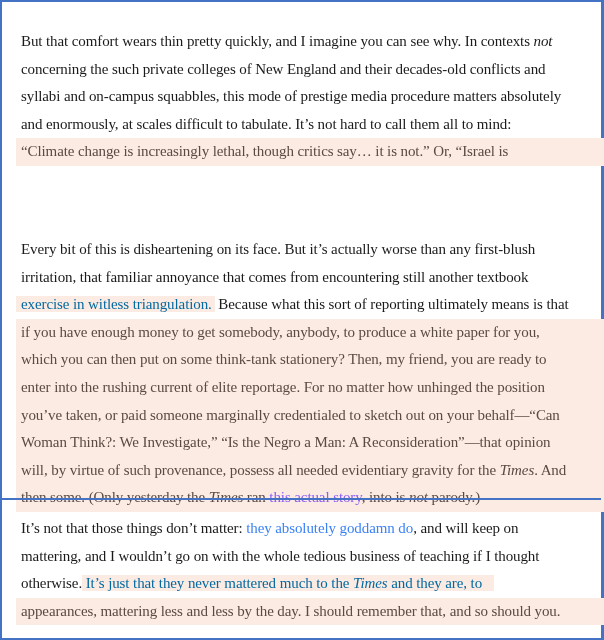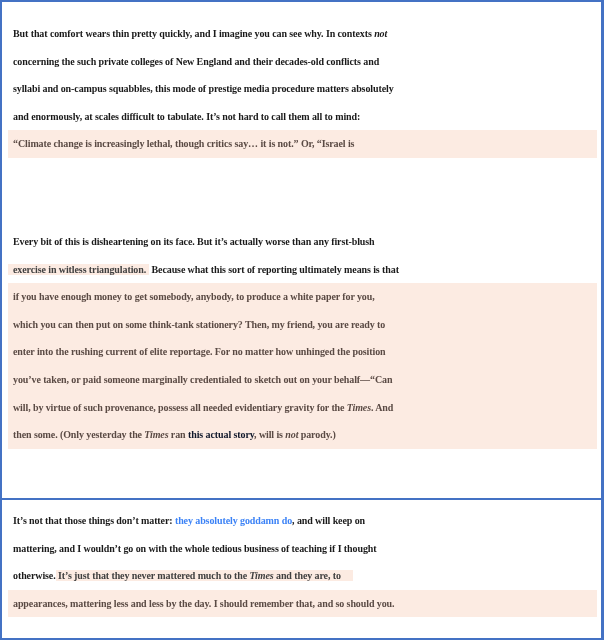--- a/index.html
+++ b/index.html
@@ -12,59 +12,60 @@
     }
     .box {
       position: absolute; left: 0; right: 0;
       box-sizing: border-box;
     }
     .box-top { top: 0; height: 496px; }
     .box-bottom { top: 496px; height: 144px; border-top: 2px solid #4472c4; }
     .para {
       position: absolute; left: 11px; width: 584px;
       font-family: "Liberation Serif", "DejaVu Serif", serif;
-      font-size: 10px;
+      font-size: 15px;
       line-height: 27.6px;
       color: #1a1a1a;
-      margin: 0;
+      margin: 8px;
       letter-spacing: -0.1px;
-      font-weight: bold;
     }
     .line { display: block; white-space: nowrap; height: 27.6px; }
-    .hl { background: #fcebe2; color: #404040; }
+    .hl { background: #fcebe2; color: #0369a1; }
     .hl-block { display: block; background: #fcebe2; color: #5a4a44; margin-left: -5px; padding-left: 5px; width: 584px; }
     .red { color: #3b82f6; }
-    .hl .red, .hl-block .red { color: #0f172a; }
+    .hl .red, .hl-block .red { color: #8b5cf6; }
     em { font-style: italic; }
     .p1 { top: 18px; }
     .p2 { top: 226px; }
     .p3 { top: 505px; }
   </style>
 </head>
 <body>
 
 <div class="frame">
   <div class="box box-top">
     <p class="para p1">
       <span class="line"><span>But that comfort wears thin pretty quickly, and I imagine you can see why. In contexts </span><em>not</em></span>
       <span class="line">concerning the such private colleges of New England and their decades-old conflicts and</span>
       <span class="line">syllabi and on-campus squabbles, this mode of prestige media procedure matters absolutely</span>
       <span class="line">and enormously, at scales difficult to tabulate. It’s not hard to call them all to mind:</span>
       <span class="line hl-block">“Climate change is increasingly lethal, though critics say… it is not.” Or, “Israel is</span>
     </p>
 
     <p class="para p2">
       <span class="line">Every bit of this is disheartening on its face. But it’s actually worse than any first-blush</span>
+      <span class="line">irritation, that familiar annoyance that comes from encountering still another textbook</span>
       <span class="line"><span class="hl" style="margin-left:-5px;padding-left:5px;padding-right:3px;">exercise in witless triangulation.</span><span> Because what this sort of reporting ultimately means is that</span></span>
       <span class="line hl-block">if you have enough money to get somebody, anybody, to produce a white paper for you,</span>
       <span class="line hl-block">which you can then put on some think-tank stationery? Then, my friend, you are ready to</span>
       <span class="line hl-block">enter into the rushing current of elite reportage. For no matter how unhinged the position</span>
       <span class="line hl-block">you’ve taken, or paid someone marginally credentialed to sketch out on your behalf—“Can</span>
+      <span class="line hl-block">Woman Think?: We Investigate,” “Is the Negro a Man: A Reconsideration”—that opinion</span>
       <span class="line hl-block"><span>will, by virtue of such provenance, possess all needed evidentiary gravity for the </span><em>Times</em><span>. And</span></span>
-      <span class="line hl-block"><span>then some. (Only yesterday the </span><em>Times</em><span> ran </span><a class="red">this actual story</a><span>, will is </span><em>not</em><span> parody.)</span></span>
+      <span class="line hl-block"><span>then some. (Only yesterday the </span><em>Times</em><span> ran </span><a class="red">this actual story</a><span>, into is </span><em>not</em><span> parody.)</span></span>
     </p>
   </div>
 
   <div class="box box-bottom"></div>
 
   <p class="para p3">
     <span class="line"><span>It’s not that those things don’t matter: </span><a class="red">they absolutely goddamn do</a><span>, and will keep on</span></span>
     <span class="line">mattering, and I wouldn’t go on with the whole tedious business of teaching if I thought</span>
     <span class="line"><span>otherwise.</span><span class="hl" style="padding-right:12px;"><span> It’s just that they never mattered much to the </span><em>Times</em><span> and they are, to</span></span></span>
     <span class="line hl-block">appearances, mattering less and less by the day. I should remember that, and so should you.</span>

